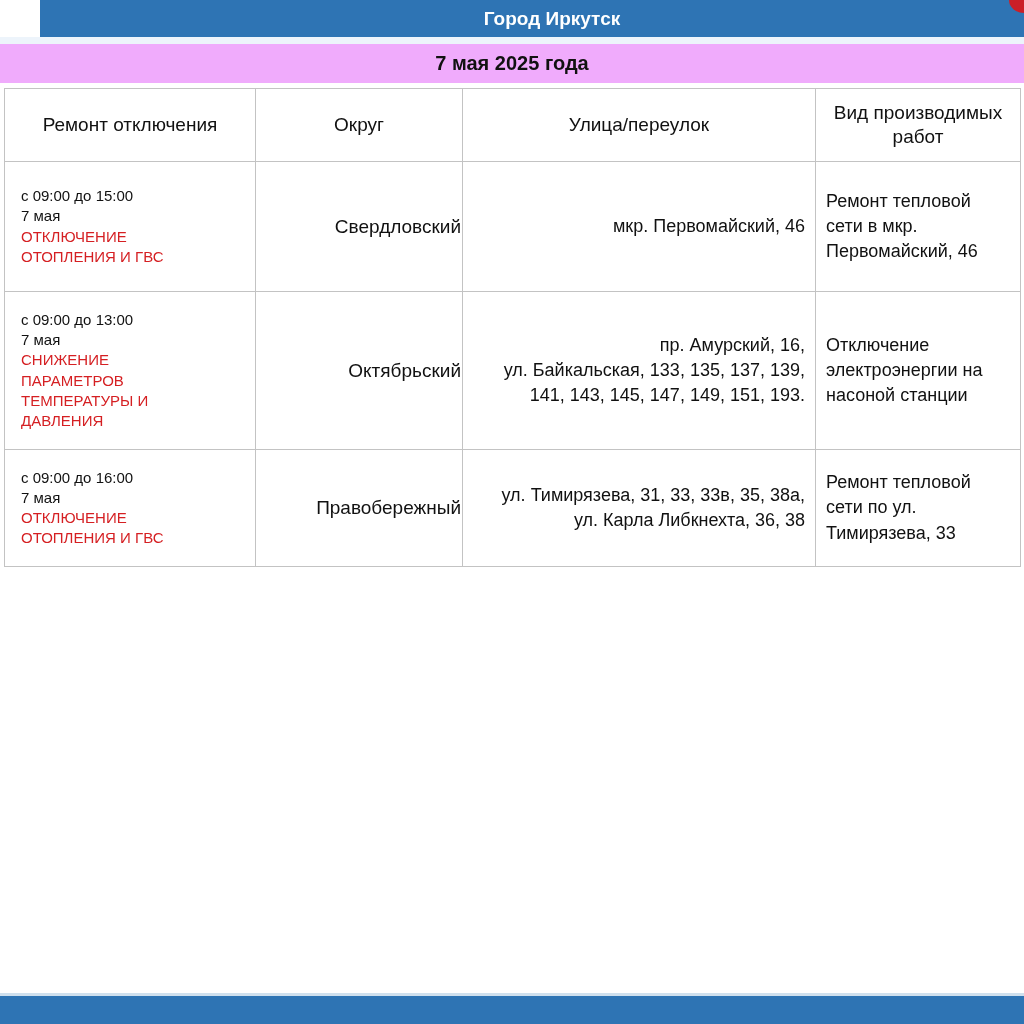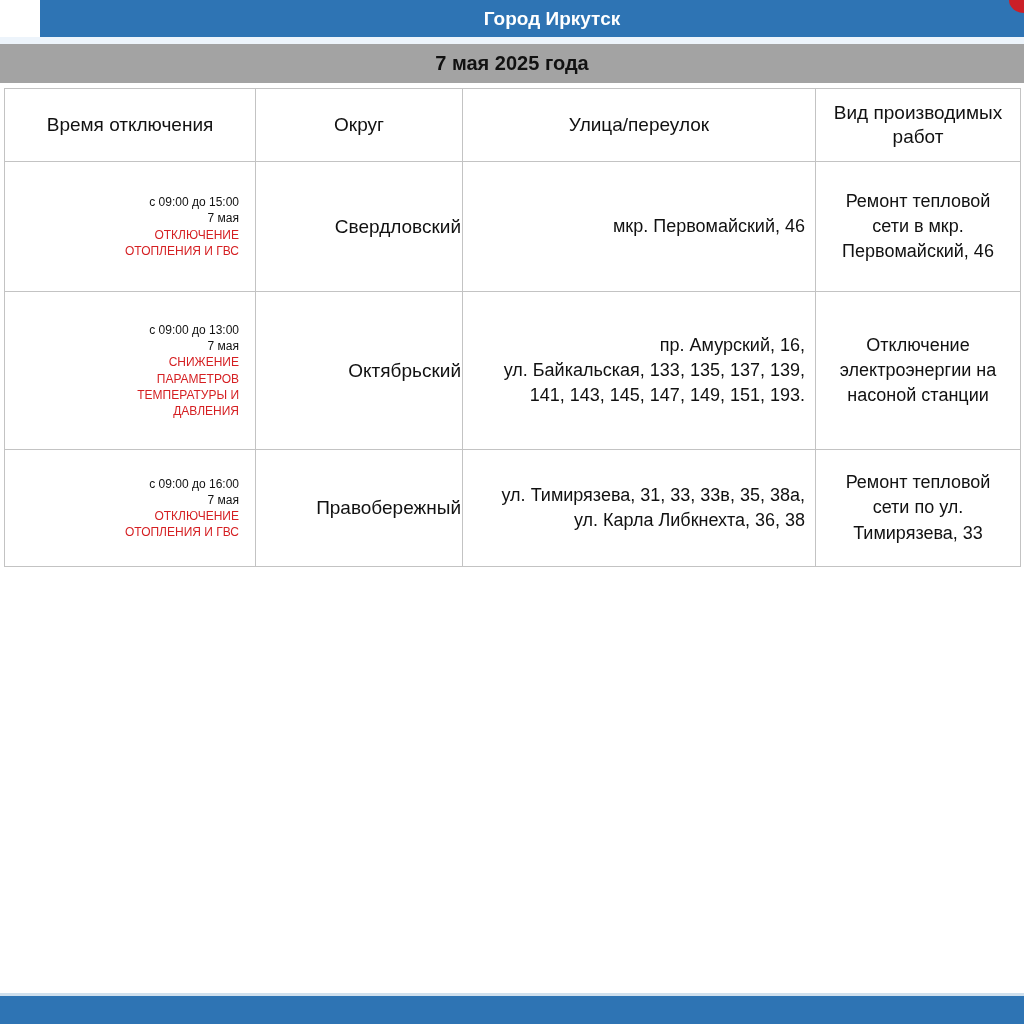--- a/index.html
+++ b/index.html
@@ -36,21 +36,21 @@
     position: absolute;
     top: 37px; left: 0;
     width: 1024px; height: 7px;
     background: #edf4fb;
   }
   
   .date-bar {
     position: absolute;
     top: 44px; left: 0;
     width: 1024px; height: 39px;
-    background: #a3a3a3;
+    background: #f0abfc;
     display: flex;
     align-items: center;
     justify-content: center;
     color: #111111;
     font-size: 20px;
     font-weight: 700;
   }
   
   .corner-red {
     position: absolute;
@@ -81,42 +81,42 @@
     overflow: hidden;
   }
   table.outages th {
     height: 72px;
     font-size: 19px;
     text-align: center;
     padding: 0 10px;
     line-height: 1.25;
   }
   td.time-cell {
-    text-align: right;
-    font-size: 12px;
+    text-align: left;
+    font-size: 15px;
     line-height: 1.35;
     padding: 0 16px;
   }
   td.time-cell .alert {
     color: #d51f22;
     white-space: pre-line;
   }
   td.district-cell {
     text-align: right;
     font-size: 19px;
   }
   td.street-cell {
     text-align: right;
     font-size: 18px;
     line-height: 1.4;
     padding: 0 10px 0 12px;
     white-space: pre-line;
   }
   td.work-cell {
-    text-align: center;
+    text-align: left;
     font-size: 18px;
     line-height: 1.4;
     padding: 0 10px;
     white-space: pre-line;
   }
   tr.r1 { height: 130px; }
   tr.r2 { height: 158px; margin-top: 8px; }
   tr.r3 { height: 117px; }
   tr.r4 { height: 128px; }
   
@@ -149,21 +149,21 @@
 
   <table class="outages">
     <colgroup>
       <col class="c1">
         <col class="c2">
         <col class="c3">
         <col class="c4">
     </colgroup>
     <thead>
       <tr>
-        <th>Время отключения</th>
+        <th>Ремонт отключения</th>
         <th>Округ</th>
         <th>Улица/переулок</th>
         <th>Вид производимых работ</th>
       </tr>
     </thead>
     <tbody>
       <tr class="r1">
         <td class="time-cell">
           <div>с 09:00 до 15:00</div>
           <div>7 мая</div>

